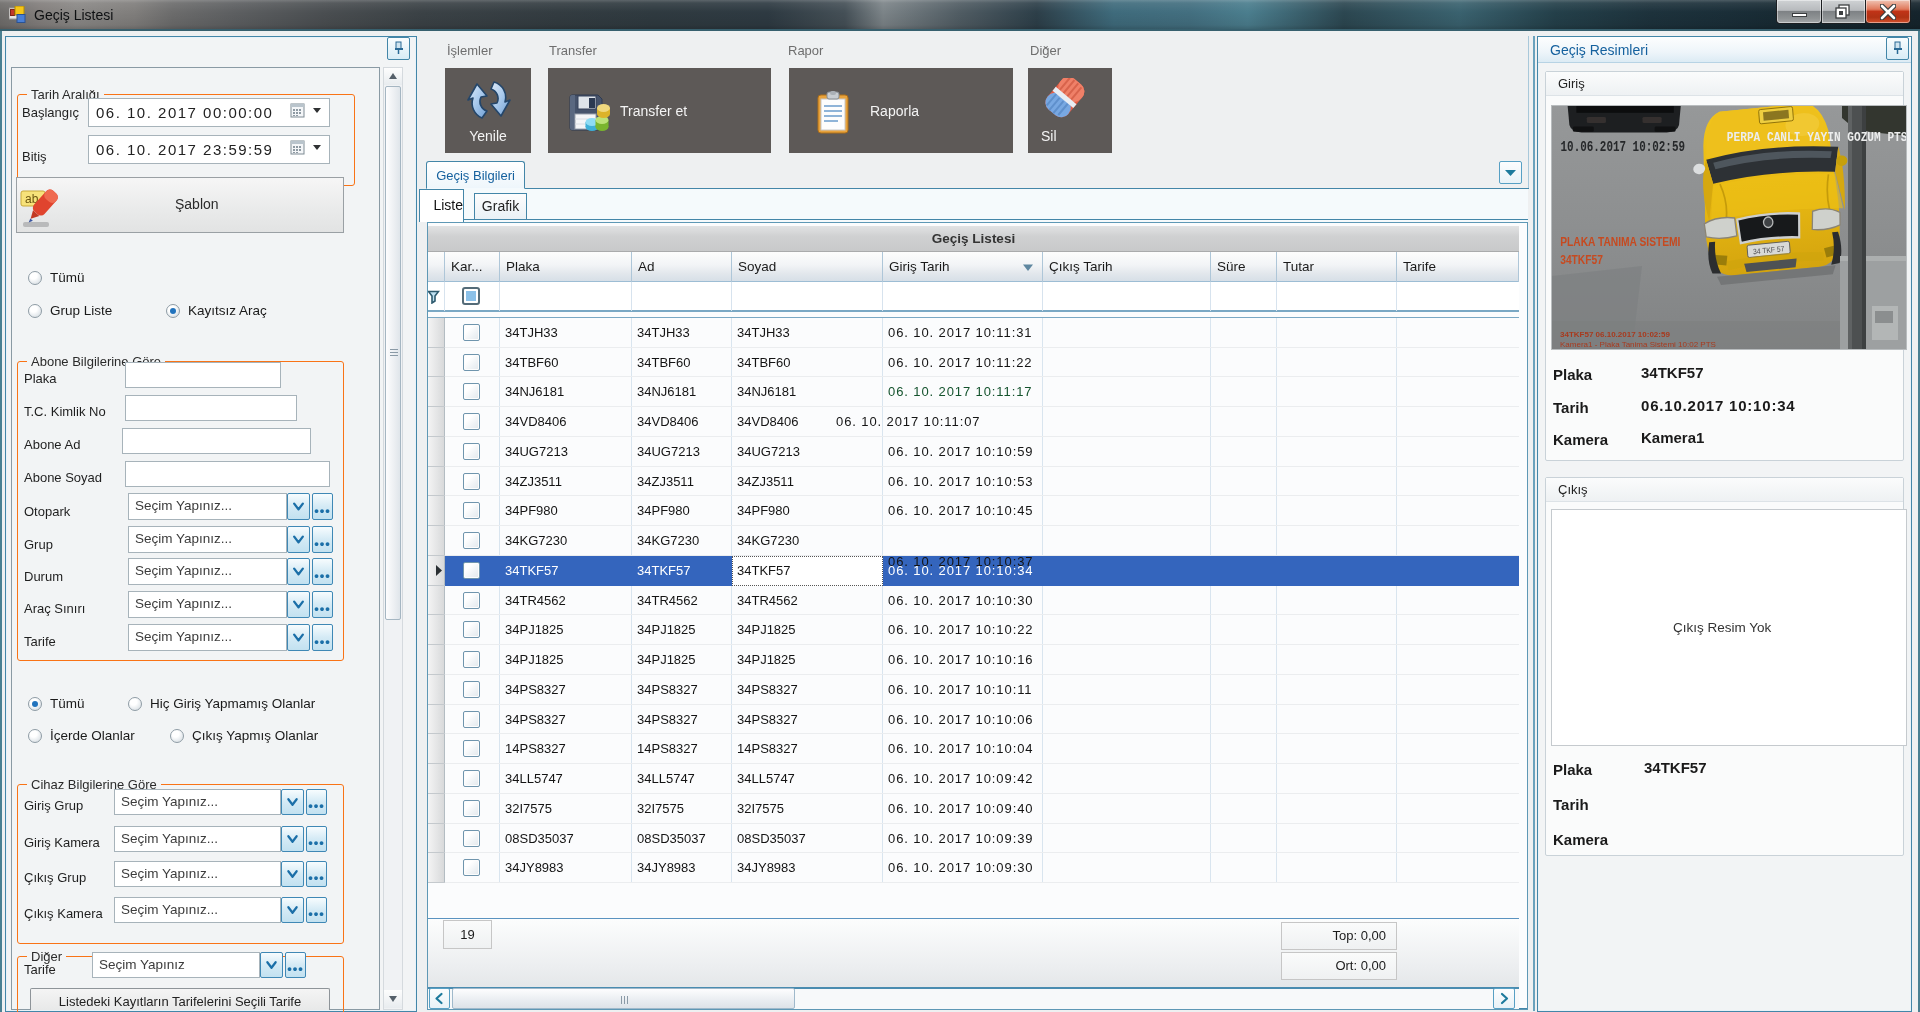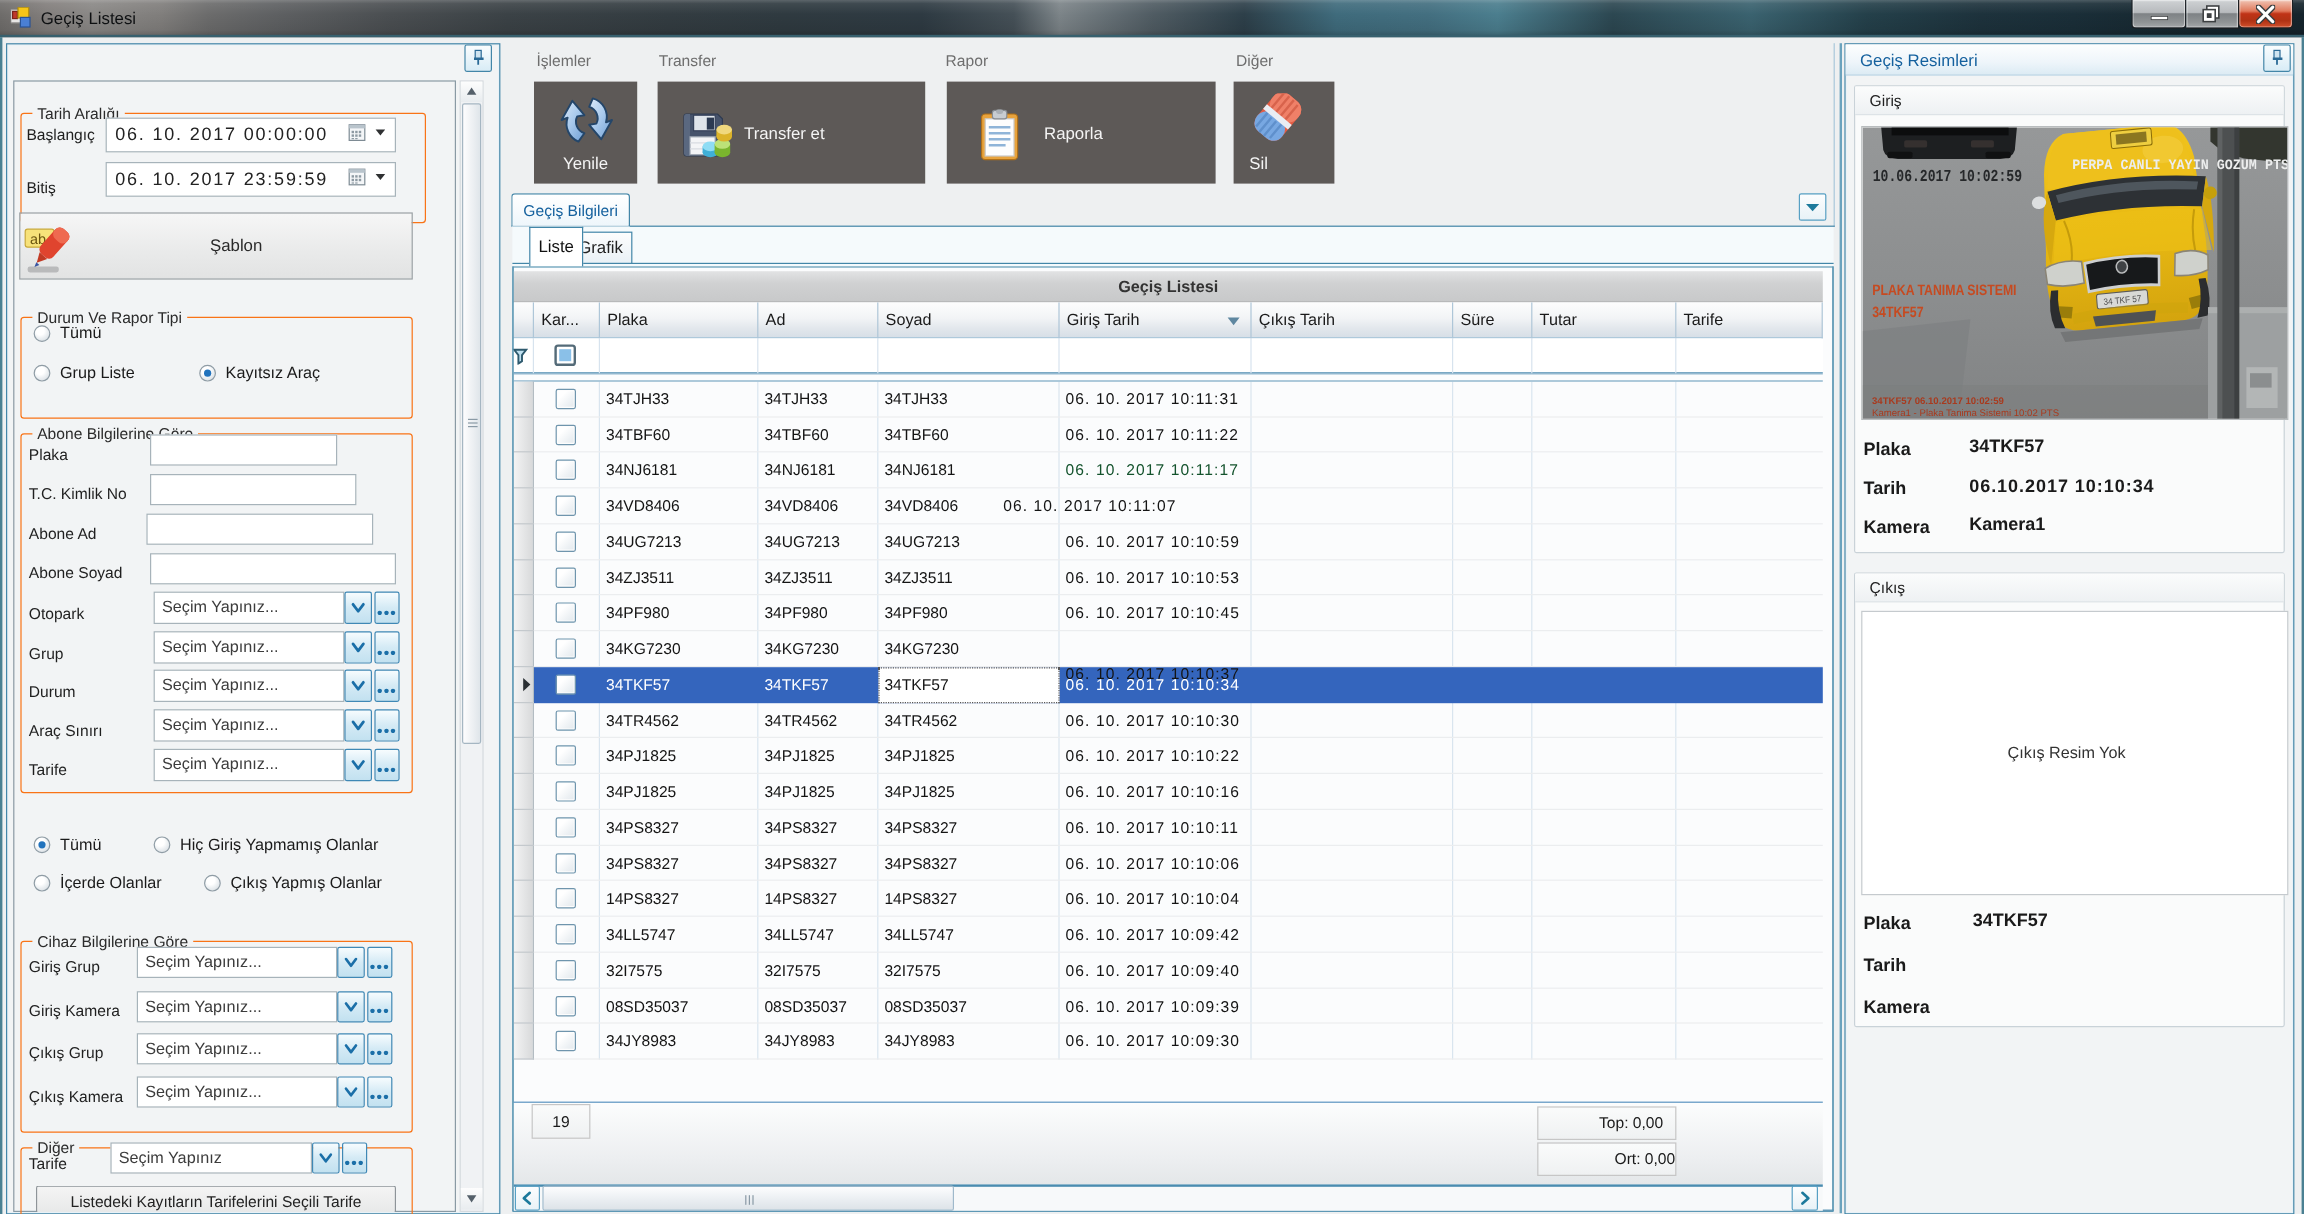--- a/index.html
+++ b/index.html
@@ -145,23 +145,20 @@
 <rect x="1" y="9" width="24" height="15" rx="2" fill="#f7e27a" stroke="#c9a93a"></rect>
 <text x="5" y="21" font-size="12" fill="#6b5510" font-family="Liberation Sans">ab</text>
 <rect x="3" y="40" width="26" height="5" rx="2" fill="#b9babb"></rect>
 <g transform="rotate(42 24 22)">
 <rect x="17" y="6" width="14" height="28" rx="5" fill="#e0442e"></rect>
 <rect x="17" y="6" width="14" height="11" rx="5" fill="#ef6a50"></rect>
 <path d="M20 34 l4 8 l4.5 -8 Z" fill="#c23a24"></path>
 <path d="M23.5 42 l1.5 4 l2 -4 Z" fill="#3a55a0"></path>
 </g>
     </svg>
-<div class="abs groupbox" style="left:17px;top:251px;width:327px;height:85px;">
-      <span class="grouplab">Durum Ve Rapor Tipi</span>
-    </div>
 <div class="abs radio" style="left:28px;top:271px;width:14px;height:14px;"></div>
 <div class="abs" style="left:50px;top:270px;font-size:13.5px;">Tümü</div>
 <div class="abs radio" style="left:28px;top:304px;width:14px;height:14px;"></div>
 <div class="abs" style="left:50px;top:303px;font-size:13.5px;">Grup Liste</div>
 <div class="abs radio sel" style="left:166px;top:304px;width:14px;height:14px;"></div>
 <div class="abs" style="left:188px;top:303px;font-size:13.5px;">Kayıtsız Araç</div>
 <div class="abs groupbox" style="left:17px;top:348px;width:327px;height:300px;">
       <span class="grouplab">Abone Bilgilerine Göre</span>
     </div>
 <div class="abs lab" style="left:24px;top:371px;">Plaka</div>
@@ -322,21 +319,21 @@
       </svg>
     <div class="abs" style="left:13px;top:60px;font-size:14px;">Sil</div>
     </div>
 <div class="abs tab-main" style="left:426px;top:161px;width:99px;height:28px;line-height:27px;text-align:center;border-radius:3px 3px 0 0;">Geçiş Bilgileri</div>
 <div class="abs" style="left:426px;top:188px;width:1103px;height:1px;background:#4386a8;z-index:2;"></div>
 <div class="abs sbtn" style="left:1499px;top:161px;width:23px;height:23px;"><svg width="21" height="21" viewBox="0 0 21 21">
         <path d="M5 8 L16 8 L10.5 14 Z" fill="#1d7a9c"></path>
       </svg></div>
 <div class="abs" style="left:427px;top:189px;width:1101px;height:33px;background:#f5fafc;z-index:1;"></div>
 <div class="abs" style="left:427px;top:219px;width:1101px;height:1px;background:#4386a8;z-index:2;"></div>
-<div class="abs subtab-sel" style="left:441px;top:189px;width:45px;height:33px;line-height:30px;text-align:center;border-bottom:none;font-size:14px;">Liste</div>
+<div class="abs subtab-sel" style="left:419px;top:189px;width:45px;height:33px;line-height:30px;text-align:right;border-bottom:none;font-size:14px;">Liste</div>
 <div class="abs subtab" style="left:474px;top:193px;width:53px;height:27px;line-height:25px;text-align:center;font-size:14px;">Grafik</div>
 <div class="abs" style="left:427px;top:222px;width:1101px;height:787px;border:1px solid #4386a8;border-top:none;background:#fbfcfd;z-index:1;"></div>
 <div class="abs gcaption" style="left:428px;top:226px;width:1091px;height:26px;line-height:26px;z-index:2;">Geçiş Listesi</div>
 <div class="abs ghead" style="left:428px;top:252px;width:1091px;height:30px;z-index:2;"></div>
 <div class="abs" style="left:444px;top:252px;width:1px;height:30px;background:#aec6d8;z-index:3;"></div>
 <div class="abs" style="left:451px;top:259px;z-index:3;font-size:13.5px;">Kar...</div>
 <div class="abs" style="left:499px;top:252px;width:1px;height:30px;background:#aec6d8;z-index:3;"></div>
 <div class="abs" style="left:506px;top:259px;z-index:3;font-size:13.5px;">Plaka</div>
 <div class="abs" style="left:631px;top:252px;width:1px;height:30px;background:#aec6d8;z-index:3;"></div>
 <div class="abs" style="left:638px;top:259px;z-index:3;font-size:13.5px;">Ad</div>
@@ -516,21 +513,21 @@
 <div class="abs" style="left:445px;top:882px;width:1074px;height:1px;background:#ebedef;z-index:1;"></div>
 <div class="abs" style="left:428px;top:882px;width:17px;height:1px;background:#c4c9cd;z-index:3;"></div>
 <div class="abs cb" style="left:463px;top:859px;width:17px;height:17px;z-index:4;"></div>
 <div class="abs grow" style="left:505px;top:860px;color:#141414;z-index:4;">34JY8983</div>
 <div class="abs grow" style="left:637px;top:860px;color:#141414;z-index:4;">34JY8983</div>
 <div class="abs grow" style="left:737px;top:860px;color:#141414;z-index:4;">34JY8983</div>
 <div class="abs grow" style="left:888px;top:860px;color:#141414;z-index:4;letter-spacing:0.9px;white-space:nowrap;">06. 10. 2017 10:09:30</div>
 <div class="abs gfoot" style="left:428px;top:918px;width:1091px;height:69px;z-index:2;"></div>
 <div class="abs fbox" style="left:443px;top:920px;width:49px;height:29px;line-height:27px;text-align:center;z-index:3;">19</div>
 <div class="abs fbox" style="left:1281px;top:922px;width:116px;height:28px;line-height:26px;text-align:right;padding-right:10px;z-index:3;">Top: 0,00</div>
-<div class="abs fbox" style="left:1281px;top:952px;width:116px;height:28px;line-height:26px;text-align:right;z-index:3;">Ort: 0,00</div>
+<div class="abs fbox" style="left:1281px;top:952px;width:116px;height:28px;line-height:26px;text-align:right;padding-right:10px;z-index:3;">Ort: 0,00</div>
 <div class="abs" style="left:428px;top:987px;width:1091px;height:23px;background:#f7f9fa;border-top:2px solid #4a8cb0;z-index:2;"></div>
 <div class="abs sbtn" style="left:429px;top:988px;width:21px;height:21px;z-index:3;"><svg width="19" height="19" viewBox="0 0 19 19">
         <path d="M11.5 5 L6.5 9.5 L11.5 14" fill="none" stroke="#1d7a9c" stroke-width="2.2" stroke-linecap="round" stroke-linejoin="round"></path>
       </svg></div>
 <div class="abs sbtn" style="left:1493px;top:988px;width:22px;height:21px;z-index:3;"><svg width="20" height="19" viewBox="0 0 20 19">
         <path d="M8 5 L13 9.5 L8 14" fill="none" stroke="#1d7a9c" stroke-width="2.2" stroke-linecap="round" stroke-linejoin="round"></path>
       </svg></div>
 <div class="abs hthumb" style="left:452px;top:988px;width:343px;height:21px;z-index:3;">
       <div class="abs" style="left:168px;top:7px;width:1px;height:8px;background:#8a9aa6;box-shadow:3px 0 0 #8a9aa6,6px 0 0 #8a9aa6;"></div>
     </div>

